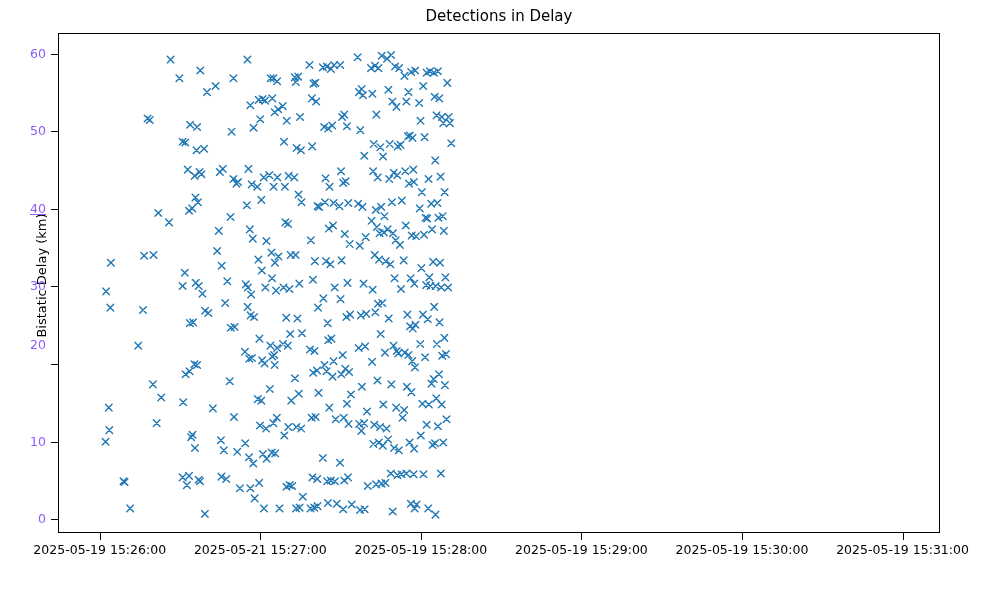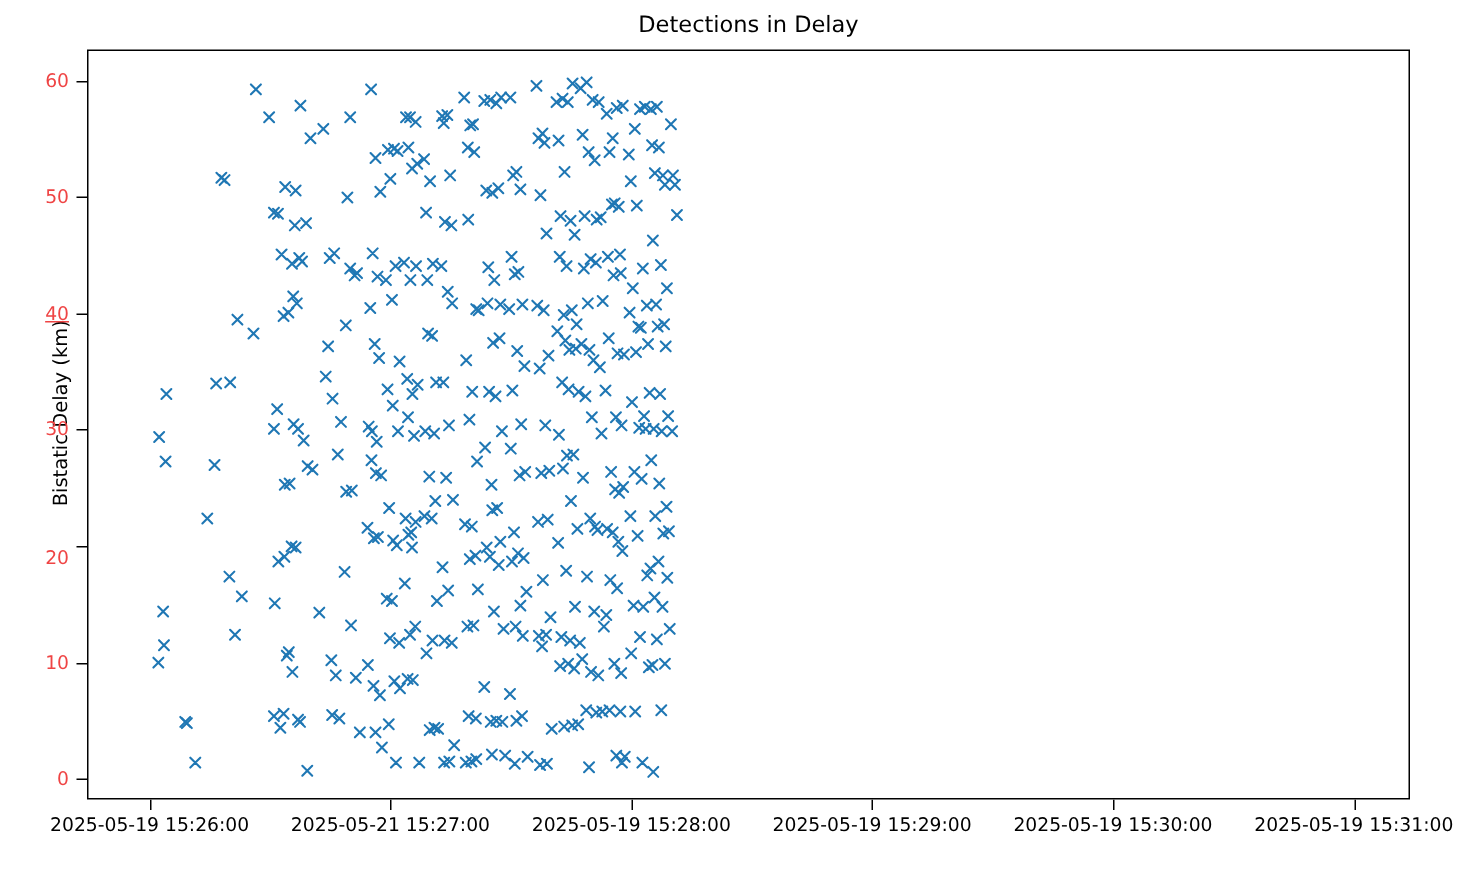--- a/index.html
+++ b/index.html
@@ -48,21 +48,21 @@
     left: 0; top: 0;
     width: 882px;
     height: 500px;
     display: block;
   }
   .tick-label-y {
     position: absolute;
     right: 0;
     text-align: right;
     font-size: 12.5px;
-    color: #ef4444;
+    color: #8b5cf6;
     white-space: nowrap;
     line-height: 13px;
   }
   #y-ticklabels {
     position: absolute;
     left: 0px;
     top: 0px;
     width: 46px;
     height: 590px;
   }
@@ -116,21 +116,21 @@
 
 <div id="figure">
 
   <div id="chart-title">Detections in Delay</div>
 
   <div id="y-axis-label">Bistatic Delay (km)</div>
 
   <div id="y-ticklabels">
       <div class="tick-label-y" style="top: 512.047px;">0</div>
       <div class="tick-label-y" style="top: 434.527px;">10</div>
-      <div class="tick-label-y" style="top: 365px; margin-left: 26px;">20</div>
+      <div class="tick-label-y" style="top: 338px; margin-left: 26px;">20</div>
       <div class="tick-label-y" style="top: 279.488px;">30</div>
       <div class="tick-label-y" style="top: 201.969px; text-decoration: underline;">40</div>
       <div class="tick-label-y" style="top: 124.45px;">50</div>
       <div class="tick-label-y" style="top: 46.9302px;">60</div>
     </div>
   <div id="y-tickmarks">
       <div class="tickmark-y" style="top: 519.047px;"></div>
       <div class="tickmark-y" style="top: 441.527px;"></div>
       <div class="tickmark-y" style="top: 364.008px;"></div>
       <div class="tickmark-y" style="top: 286.488px;"></div>

